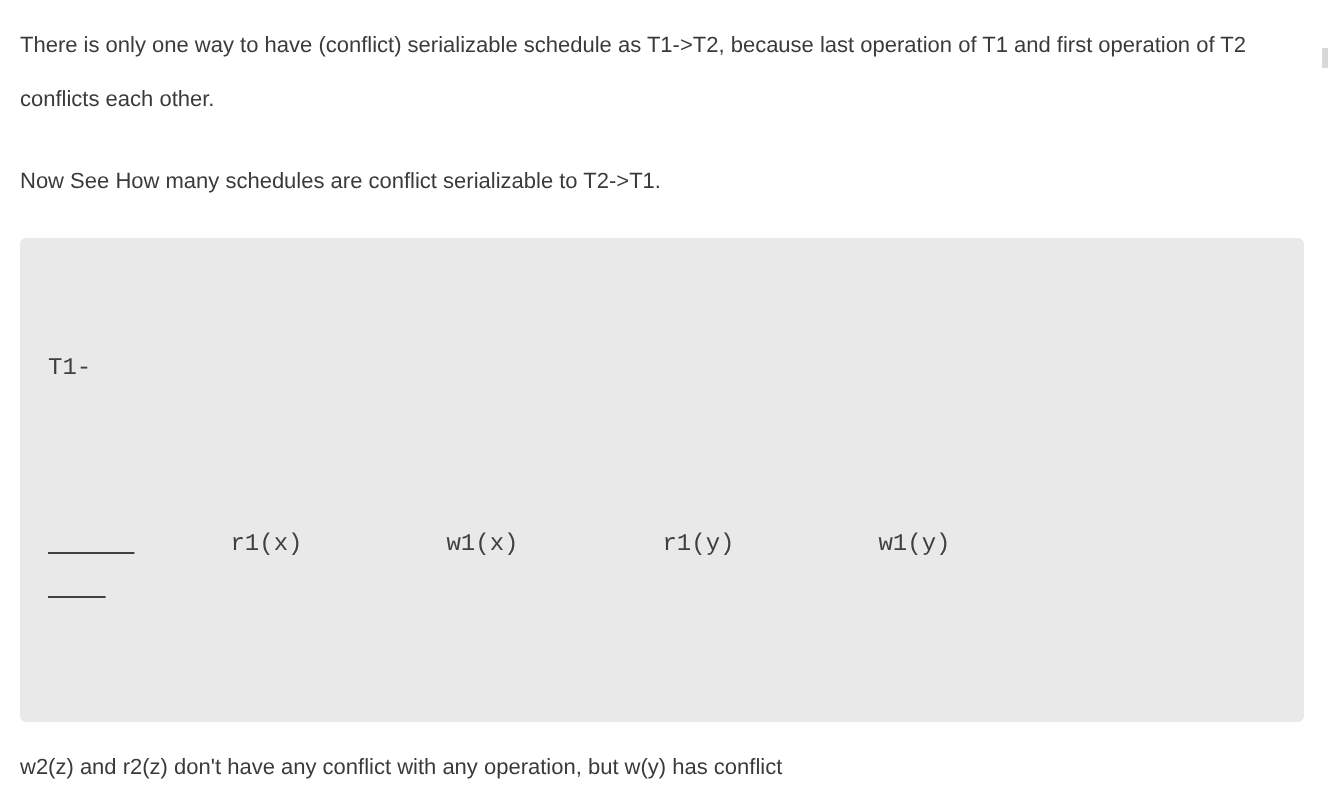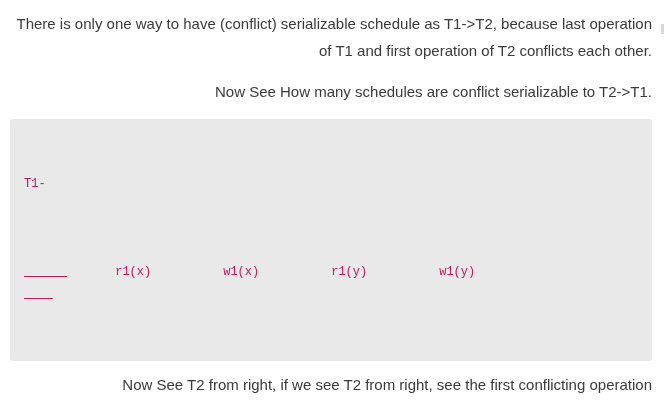--- a/index.html
+++ b/index.html
@@ -16,37 +16,36 @@
   }
   .page {
     position: relative;
     width: 666px;
     height: 400px;
     box-sizing: border-box;
     padding: 10px 14px 0 10px;
   }
   p.para {
     margin: 0 0 0 0;
-    font-size: 15px;
+    font-size: 11px;
     line-height: 27px;
     color: #3a3a3a;
-    text-align: right;
   }
   .para-block {
     margin-bottom: 14px;
   }
 
   
   .codeblock {
     background: #e9e9e9;
     border-radius: 3px;
     padding: 10px 14px 12px 14px;
     font-family: "Liberation Mono", "DejaVu Sans Mono", monospace;
     font-size: 12px;
-    color: #be185d;
+    color: #404040;
     line-height: 22px;
     margin: 4px 0 10px 0;
     white-space: pre;
     overflow: hidden;
   }
   .codeblock .row {
     display: block;
     white-space: pre;
   }
   .ops-row {
@@ -87,18 +86,17 @@
   </div>
 
   <div class="codeblock">
     <span class="row tbl1-title">T1-</span>
     <span class="ops-row">
       <span class="op first">r1(x)</span><span class="op">w1(x)</span><span class="op">r1(y)</span><span class="op">w1(y)</span>
     </span>
   </div>
 
   <div class="para-block">
-    <p class="para">Now See T2 from right, if we see T2 from right, see the first conflicting operation</p>
     <p class="para">w2(z) and r2(z) don't have any conflict with any operation, but w(y) has conflict</p>
 
   </div>
 
 </div>
 
 </body></html>

